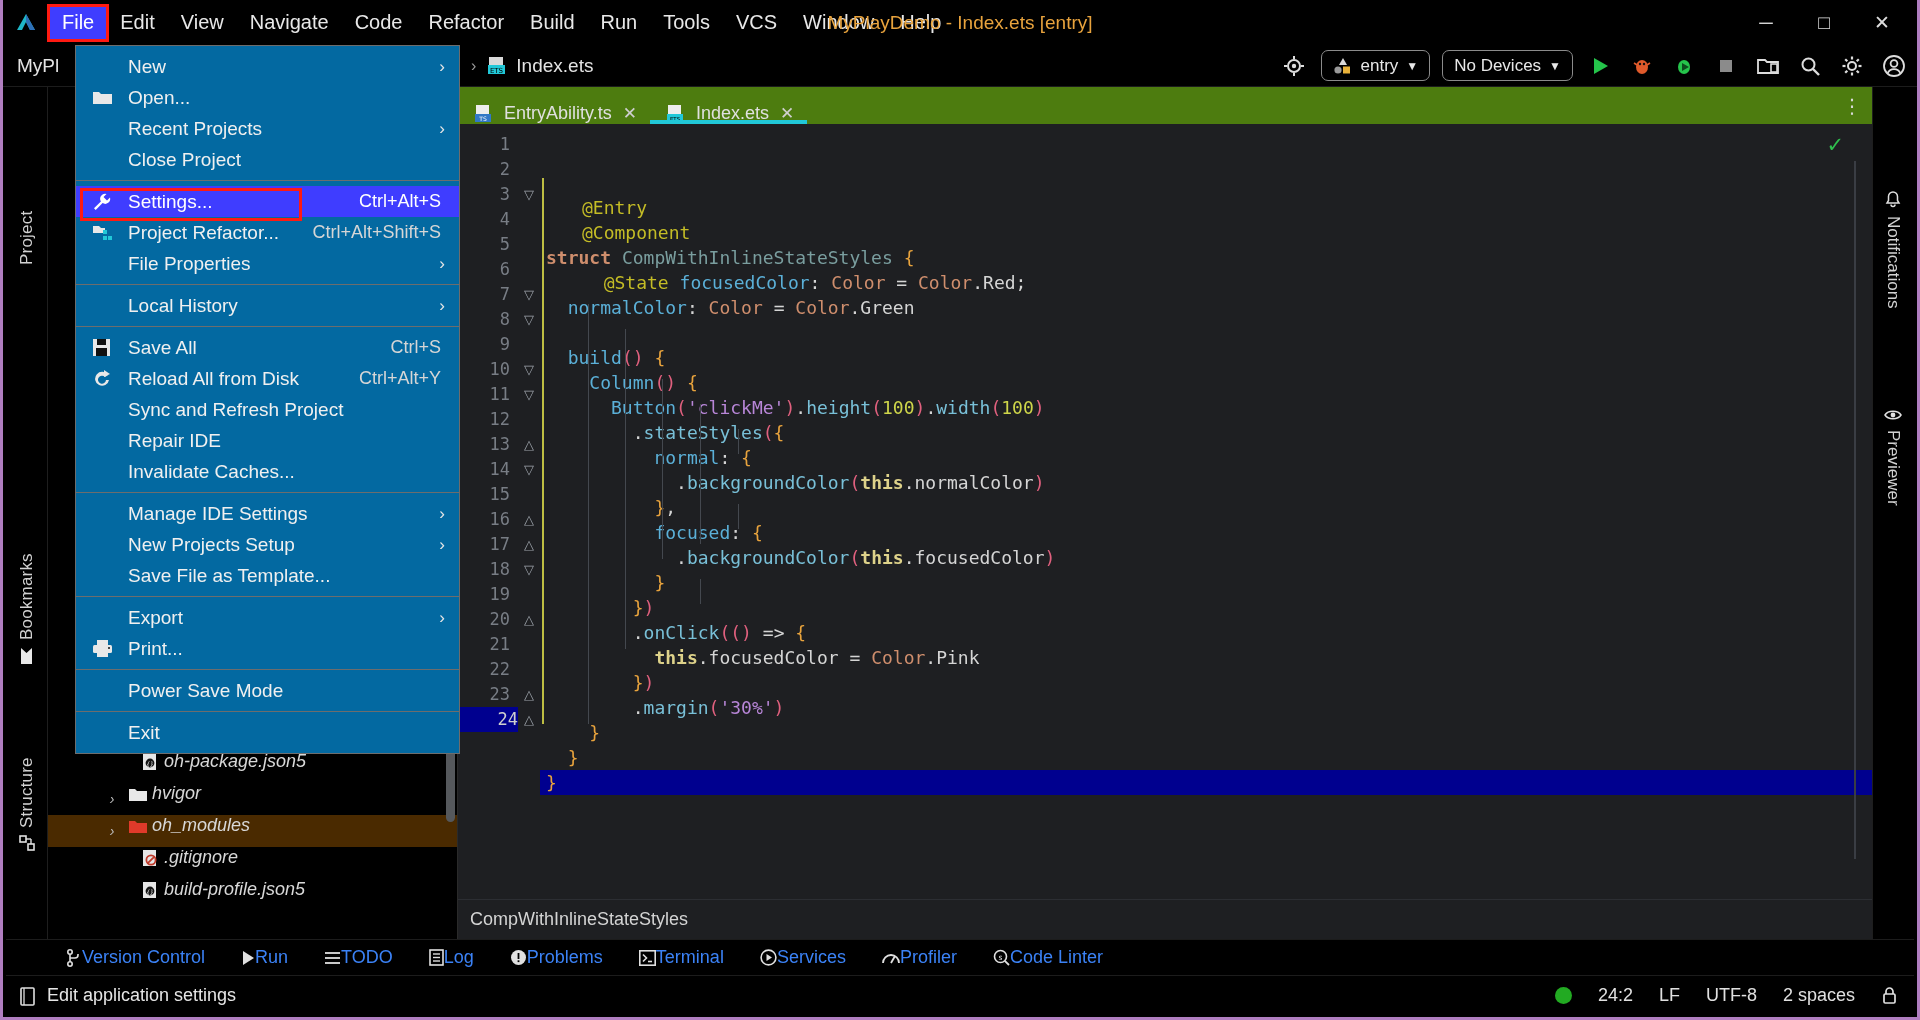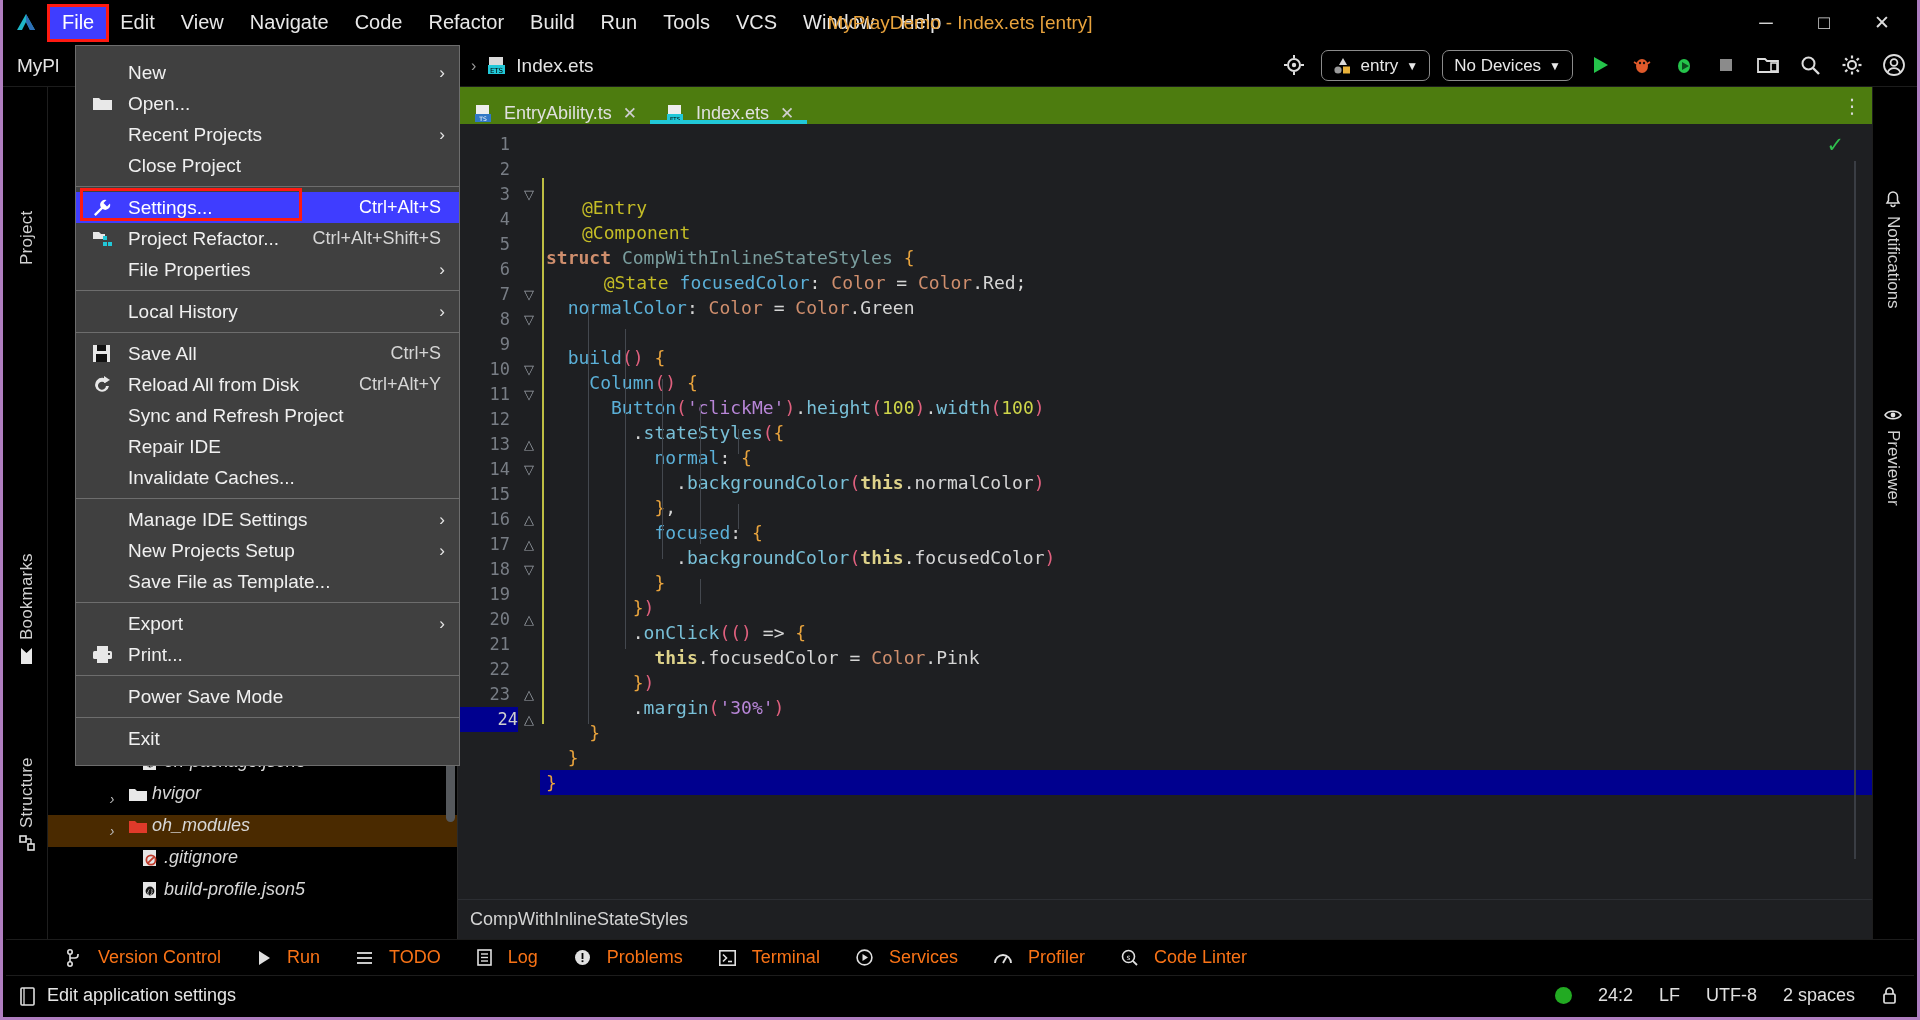--- a/index.html
+++ b/index.html
@@ -54,21 +54,21 @@
     position: absolute; top: 45px; left: 0; right: 0; height: 42px;
     background: #000; display: flex; align-items: center;
     border-bottom: 1px solid #1c1c1c;
   }
   .nav-left { display: flex; align-items: center; padding-left: 14px; gap: 8px; }
   .proj-name { font-size: 19px; color: #e3e3e3; }
   .breadcrumb-tab { display: flex; align-items: center; gap: 8px; padding-left: 10px; }
   .bc-chevron { color: #9a9a9a; font-size: 16px; }
   .bc-text { font-size: 19px; color: #e3e3e3; }
   .nav-right {
-    position: absolute; right: 8px; display: flex; align-items: flex-start; gap: 12px;
+    position: absolute; right: 8px; display: flex; align-items: flex-end; gap: 12px;
   }
   .pill {
     border: 1px solid #8b8b8b; border-radius: 7px; height: 31px;
     display: flex; align-items: center; gap: 8px; padding: 0 11px;
     color: #e8e8e8; font-size: 17px; background: #000;
   }
   .tb-ico { width: 30px; height: 30px; display: flex; align-items: center; justify-content: center; }
 
   
   .left-stripe {
@@ -116,22 +116,22 @@
   .tw { width: 24px; display: flex; align-items: center; justify-content: center; color: #bdbdbd; font-size: 14px; }
   .ficon { width: 24px; height: 22px; display: flex; align-items: center; justify-content: center; }
   .tree-scroll {
     position: absolute; right: 2px; top: 640px; width: 9px; height: 95px;
     background: #55585c; border-radius: 5px;
   }
 
   
   .filemenu {
     position: absolute; left: 72px; top: 45px; width: 385px;
-    background: #404040; border: 1px solid #6d6d6d;
-    z-index: 60; padding: 11px 0;
+    background: #0369a1; border: 1px solid #6d6d6d;
+    z-index: 60; padding: 5px 0;
   }
   .fm-item {
     display: flex; align-items: center; height: 31px;
     color: #f0f0f0; font-size: 19px; padding-left: 16px; position: relative;
   }
   .fm-item .fm-ico {
     width: 36px; display: flex; align-items: center; justify-content: flex-start;
   }
   .fm-item .fm-label { flex: 1; }
   .fm-item .fm-accel { color: #d6d6d6; font-size: 18px; padding-right: 18px; }
@@ -221,22 +221,22 @@
     border-top: 1px solid #2c2e33;
   }
 
   
   .toolbar-bottom {
     position: absolute; left: 3px; right: 3px; bottom: 42px; height: 36px;
     background: #000; display: flex; align-items: center;
     padding-left: 42px; gap: 0; border-top: 1px solid #1c1c1c;
   }
   .tw-item {
-    display: flex; align-items: center; gap: 16px; padding: 0 18px;
-    color: #f97316; font-size: 18px; height: 36px;
+    display: flex; align-items: center; gap: 0; padding: 0 18px;
+    color: #3b82f6; font-size: 18px; height: 36px;
   }
 
   
   .statusbar {
     position: absolute; left: 3px; right: 3px; bottom: 3px; height: 39px;
     background: #000; display: flex; align-items: center;
     border-top: 1px solid #1c1c1c;
   }
   .sb-left { display: flex; align-items: flex-end; gap: 10px; padding-left: 14px; color: #e6e6e6; font-size: 18px; }
   .sb-right { position: absolute; right: 16px; display: flex; align-items: center; gap: 26px; color: #e0e0e0; font-size: 18px; }

